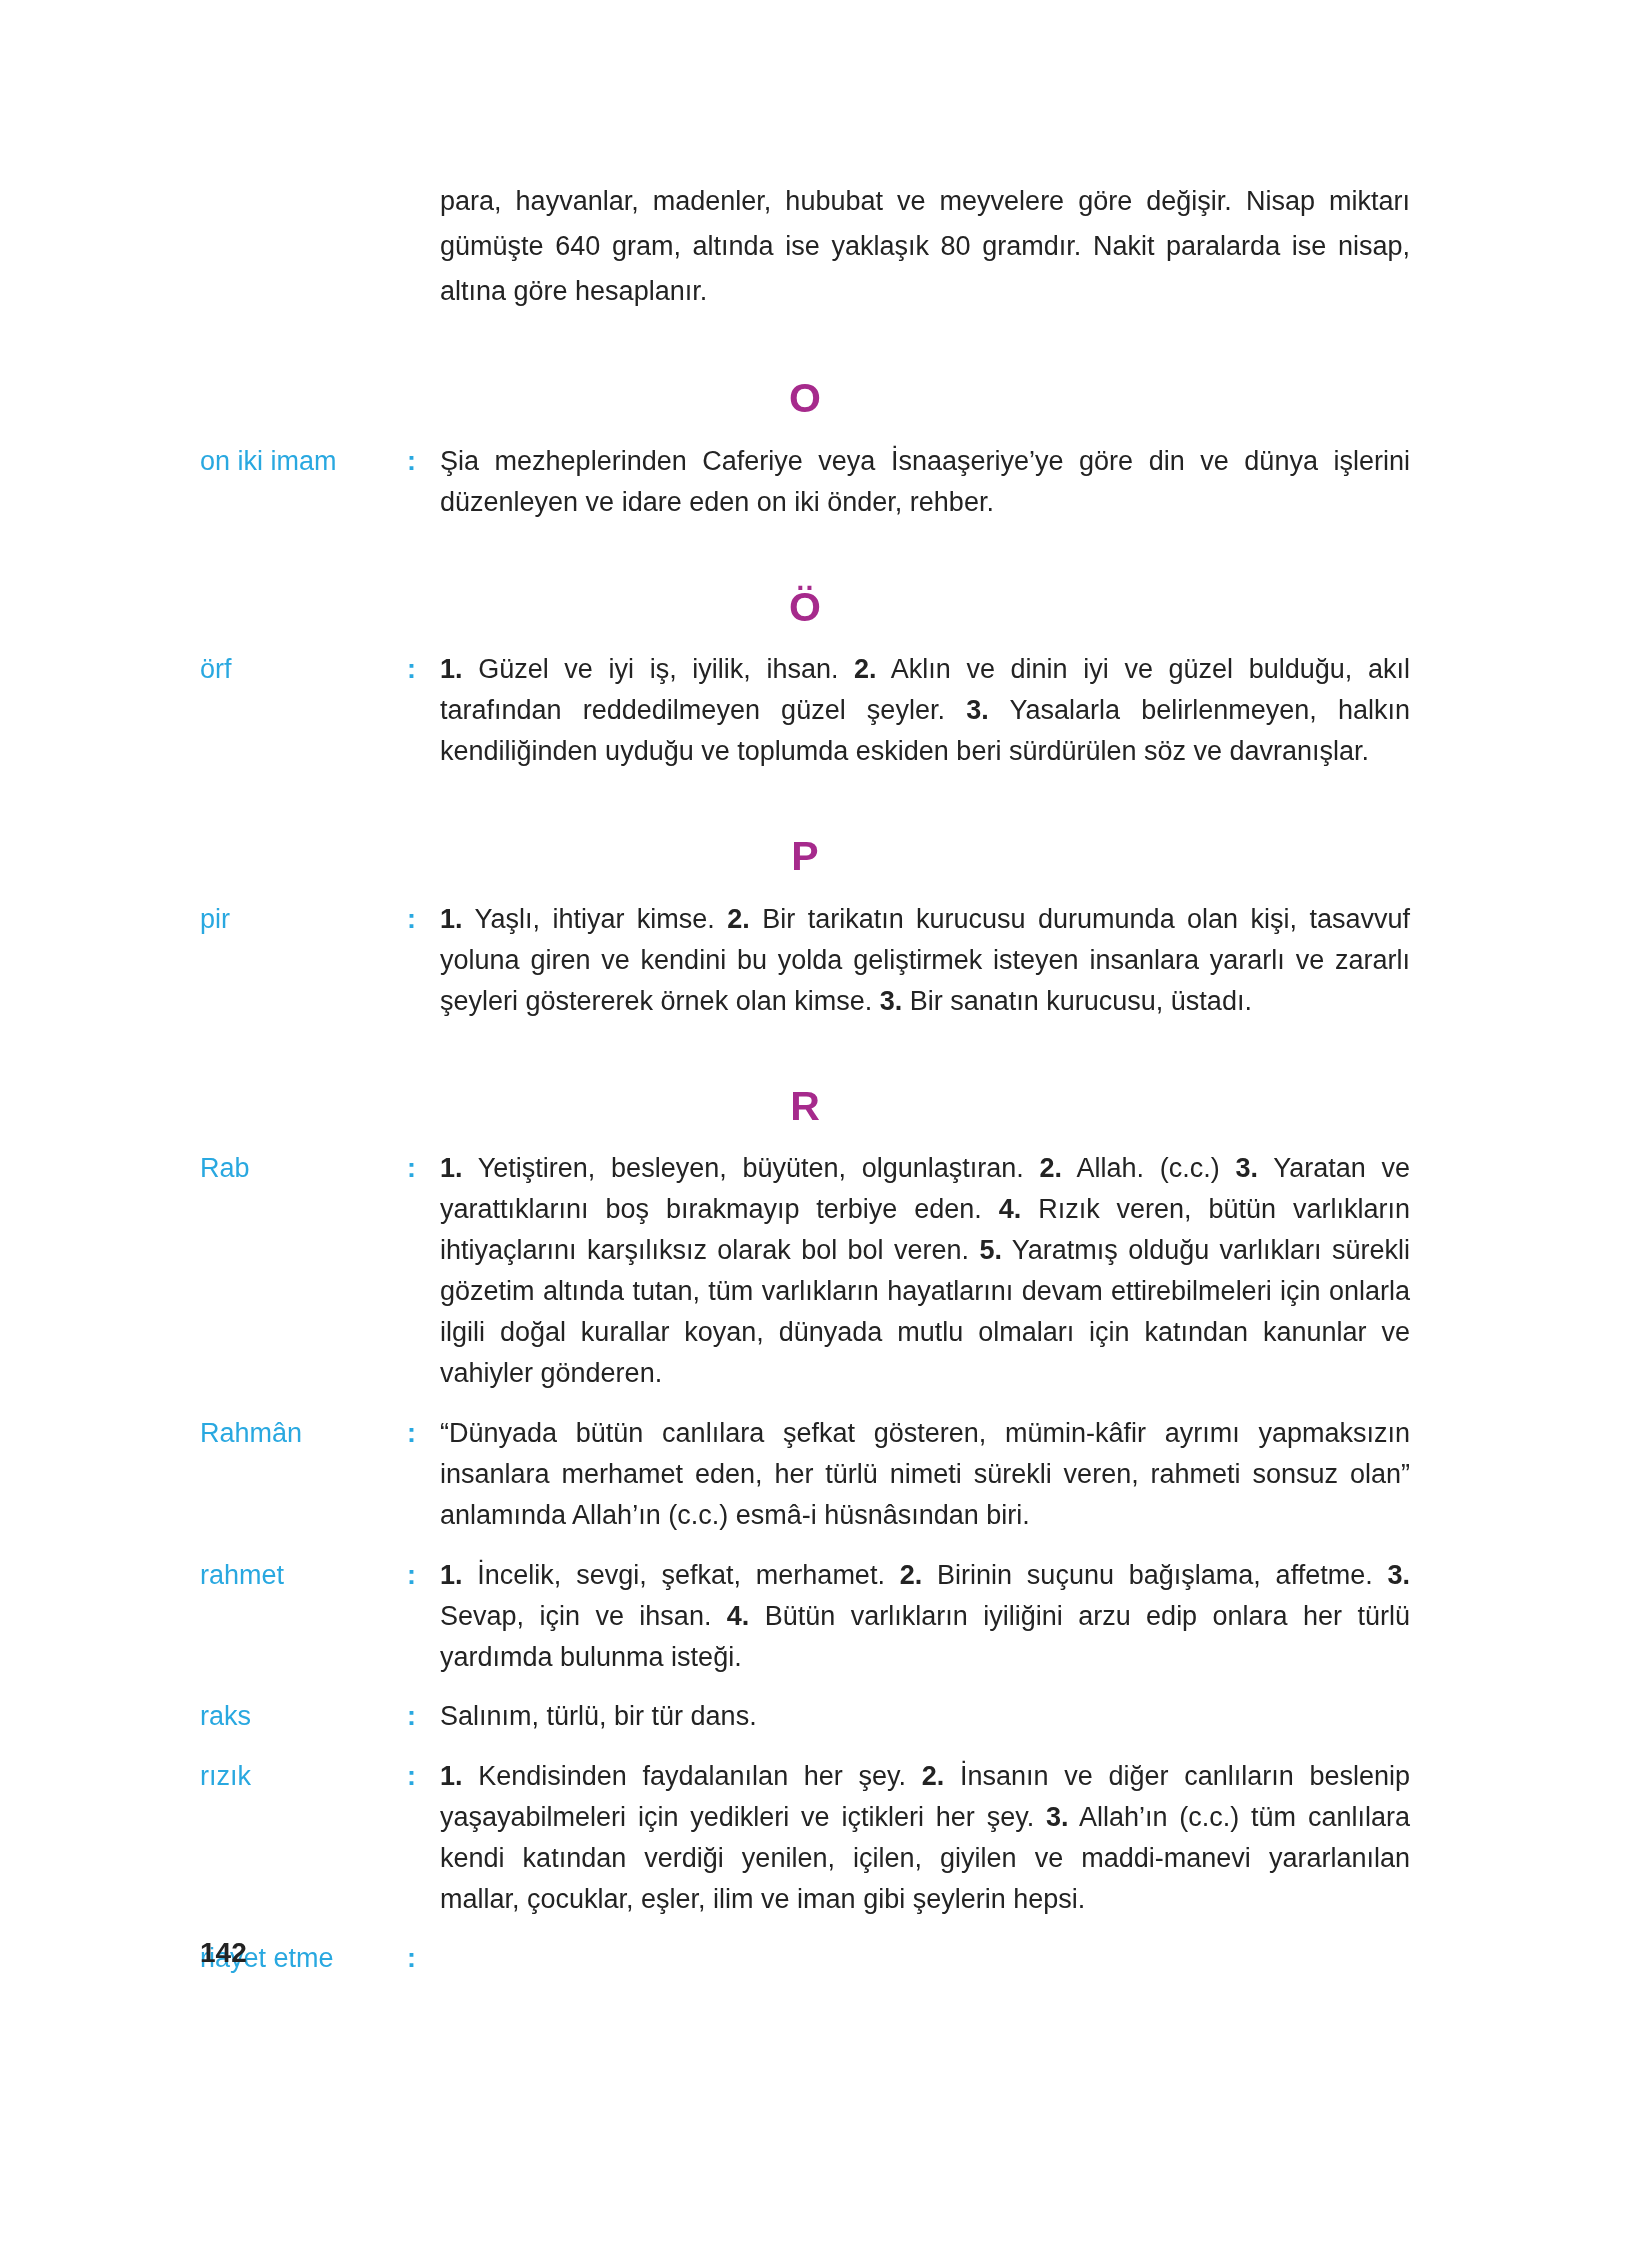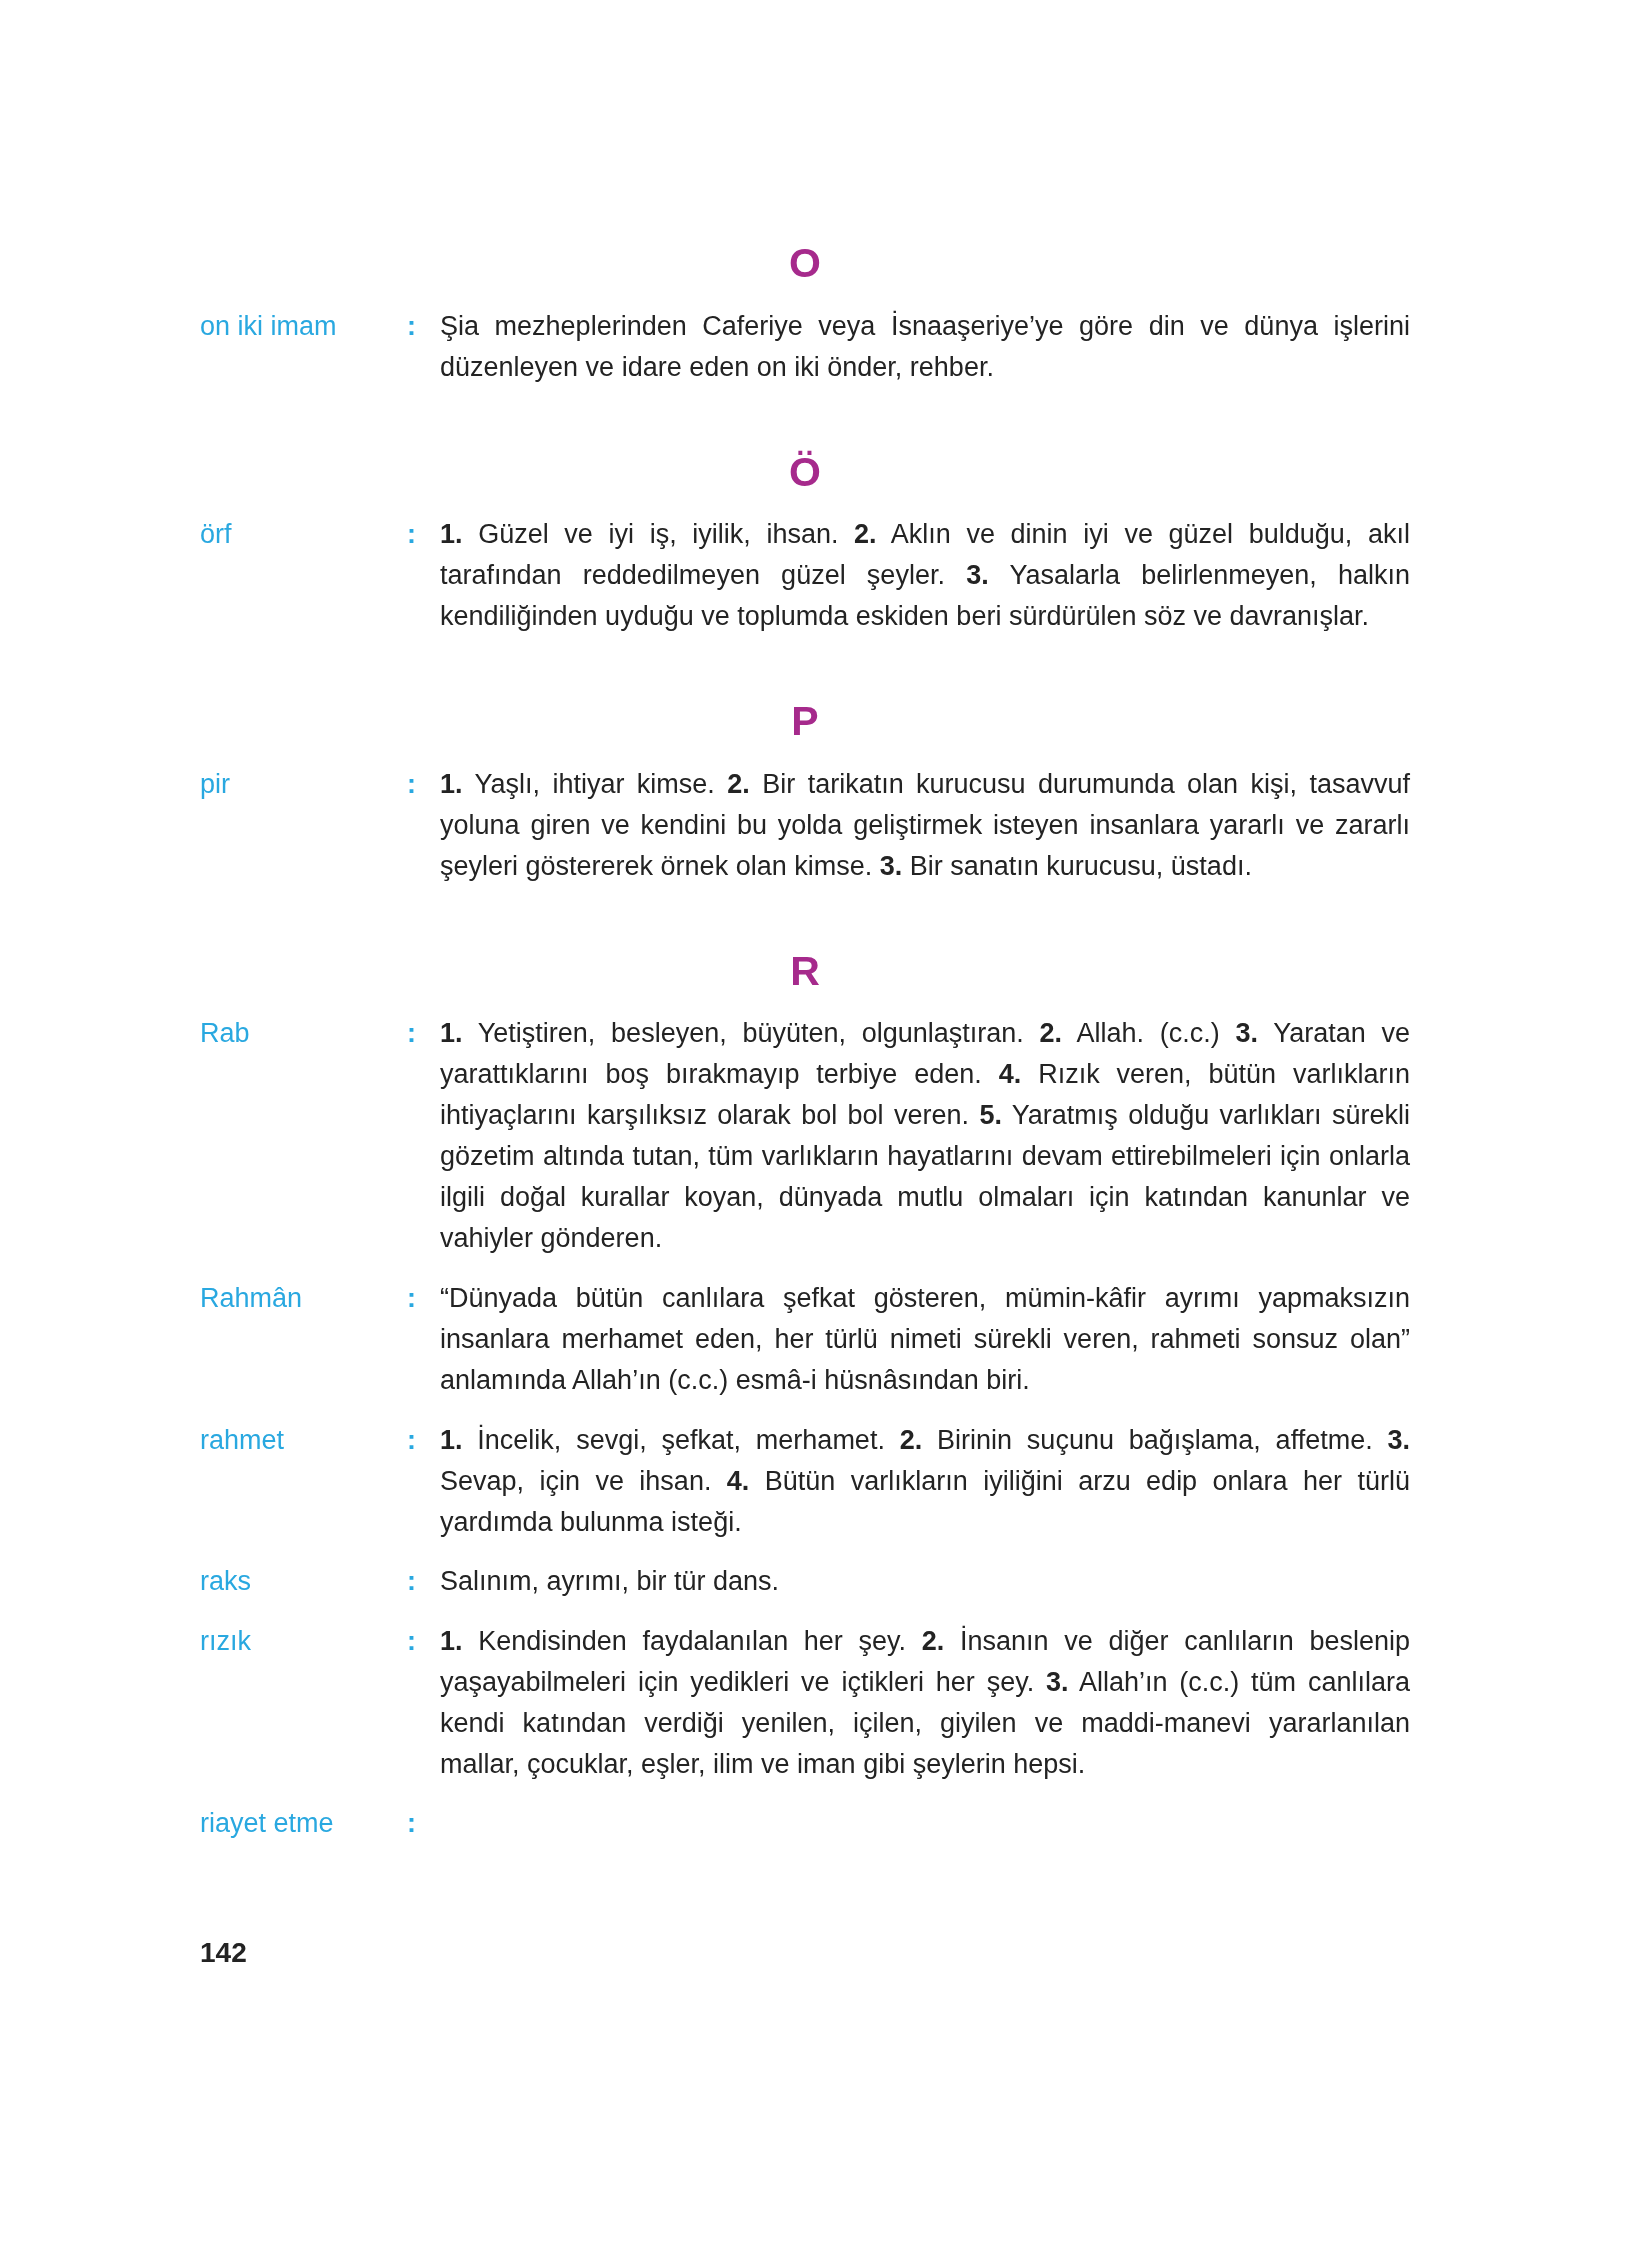--- a/index.html
+++ b/index.html
@@ -62,20 +62,21 @@
     font-size: 28px;
     font-weight: bold;
     color: var(--body-color, #232323);
   }
 </style>
 </head>
 <body>
 
 <div class="page" style="--letter-color: #A62A8C; --term-color: #29A8E0; --body-color: #232323; --page-bg: #ffffff;">
   <div class="content">
+    <p class="intro">para, hayvanlar, madenler, hububat ve meyvelere göre değişir. Nisap miktarı gümüşte 640 gram, altında ise yaklaşık 80 gramdır. Nakit paralarda ise nisap, altına göre hesaplanır.</p>
     <div>
         <div class="section-letter">O</div>
         <div class="entry">
           <div class="term">on iki imam</div>
           <div class="colon">:</div>
           <div class="definition"><span>Şia mezheplerinden Caferiye veya İsnaaşeriye’ye göre din ve dünya işlerini düzenleyen ve idare eden on iki önder, rehber.</span></div>
         </div>
         <div class="section-letter">Ö</div>
         <div class="entry">
           <div class="term">örf</div>
@@ -100,21 +101,21 @@
           <div class="definition"><span>“Dünyada bütün canlılara şefkat gösteren, mümin-kâfir ayrımı yapmaksızın insanlara merhamet eden, her türlü nimeti sürekli veren, rahmeti sonsuz olan” anlamında Allah’ın (c.c.) esmâ-i hüsnâsından biri.</span></div>
         </div>
         <div class="entry">
           <div class="term">rahmet</div>
           <div class="colon">:</div>
           <div class="definition"><span class="num">1.</span><span> İncelik, sevgi, şefkat, merhamet. </span><span class="num">2.</span><span> Birinin suçunu bağışlama, affetme. </span><span class="num">3.</span><span> Sevap, için ve ihsan. </span><span class="num">4.</span><span> Bütün varlıkların iyiliğini arzu edip onlara her türlü yardımda bulunma isteği.</span></div>
         </div>
         <div class="entry">
           <div class="term">raks</div>
           <div class="colon">:</div>
-          <div class="definition"><span>Salınım, ayrımı, bir tür dans.</span></div>
+          <div class="definition"><span>Salınım, türlü, bir tür dans.</span></div>
         </div>
         <div class="entry">
           <div class="term">rızık</div>
           <div class="colon">:</div>
           <div class="definition"><span class="num">1.</span><span> Kendisinden faydalanılan her şey. </span><span class="num">2.</span><span> İnsanın ve diğer canlıların beslenip yaşayabilmeleri için yedikleri ve içtikleri her şey. </span><span class="num">3.</span><span> Allah’ın (c.c.) tüm canlılara kendi katından verdiği yenilen, içilen, giyilen ve maddi-manevi yararlanılan mallar, çocuklar, eşler, ilim ve iman gibi şeylerin hepsi.</span></div>
         </div>
         <div class="entry">
           <div class="term">riayet etme</div>
           <div class="colon">:</div>
         </div>

